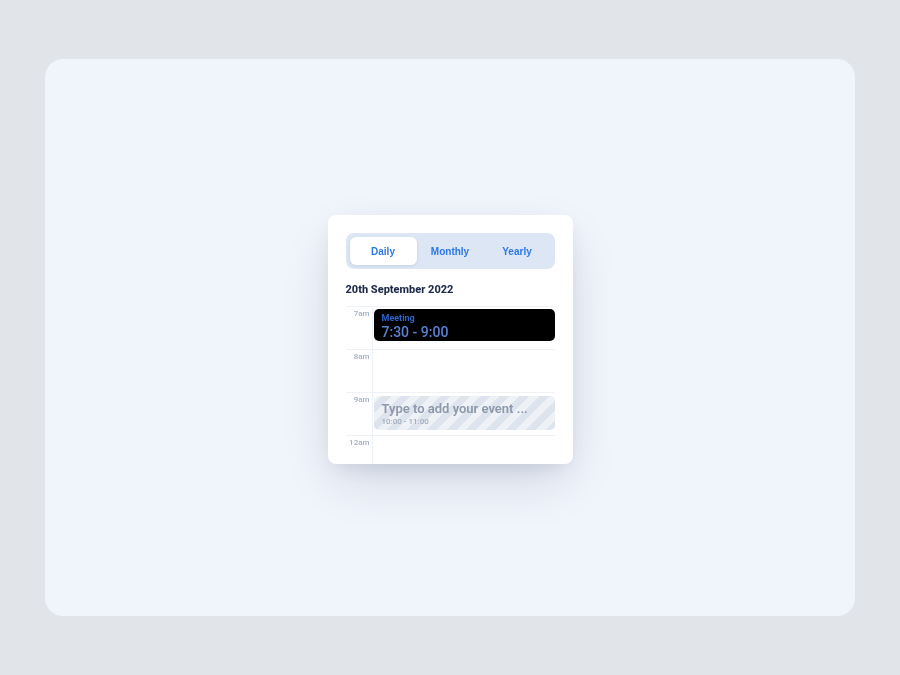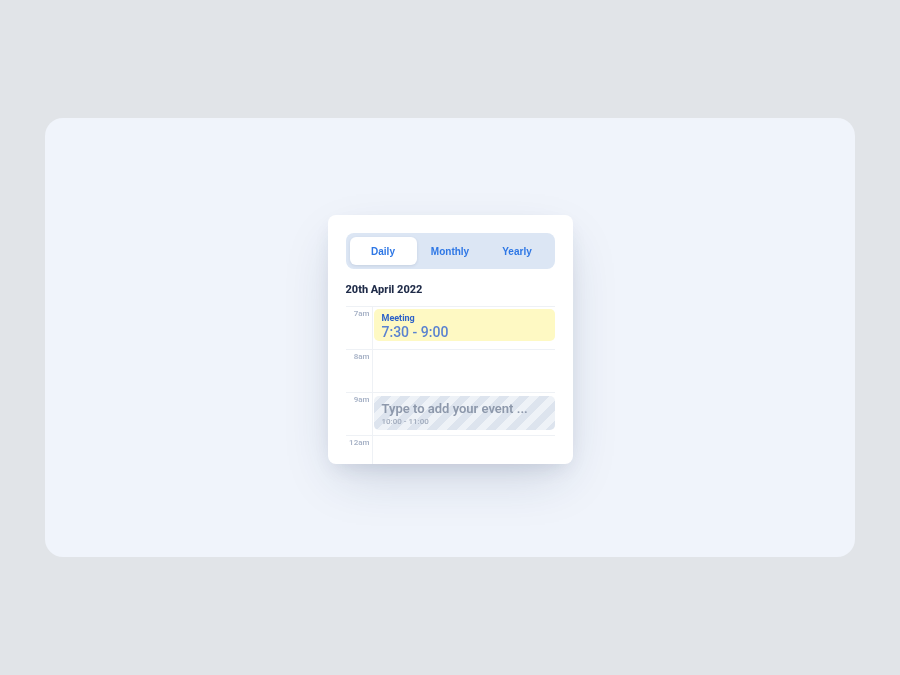--- a/index.html
+++ b/index.html
@@ -6,21 +6,21 @@
   html, body { width: 900px; height: 675px; }
   body {
     background: #E1E4E8;
     font-family: -apple-system, BlinkMacSystemFont, "Segoe UI", Roboto, "Helvetica Neue", Arial, sans-serif;
     display: flex;
     align-items: center;
     justify-content: center;
   }
   .canvas {
     width: 810px;
-    height: 439px;
+    height: 557px;
     background: #F0F4FB;
     border-radius: 18px;
     display: flex;
     align-items: center;
     justify-content: center;
   }
   .card {
     width: 245px;
     background: #FFFFFF;
     border-radius: 8px;
@@ -100,21 +100,21 @@
     position: absolute;
     left: 0;
     right: 0;
     border-radius: 5px;
     padding: 5px 8px 0 8px;
     overflow: hidden;
   }
   .event-meeting {
     top: 3px;
     height: 32px;
-    background: #fef9c3;
+    background: #000000;
   }
   .event-meeting .title {
     font-size: 9px;
     font-weight: 700;
     color: #2E63C9;
     line-height: 1.1;
   }
   .event-meeting .time {
     font-size: 14px;
     font-weight: 500;
@@ -151,21 +151,21 @@
 
 <div class="canvas">
   <div class="card">
 
     <div class="segmented">
       <button class="seg-btn active">Daily</button>
       <button class="seg-btn">Monthly</button>
       <button class="seg-btn">Yearly</button>
     </div>
 
-    <div class="date">20th April 2022</div>
+    <div class="date">20th September 2022</div>
 
     <div class="timeline">
       <div class="hour-row">
         <span class="hour-label">7am</span>
         <span class="hour-sep"></span>
       </div>
       <div class="hour-row">
         <span class="hour-label">8am</span>
         <span class="hour-sep"></span>
       </div>

